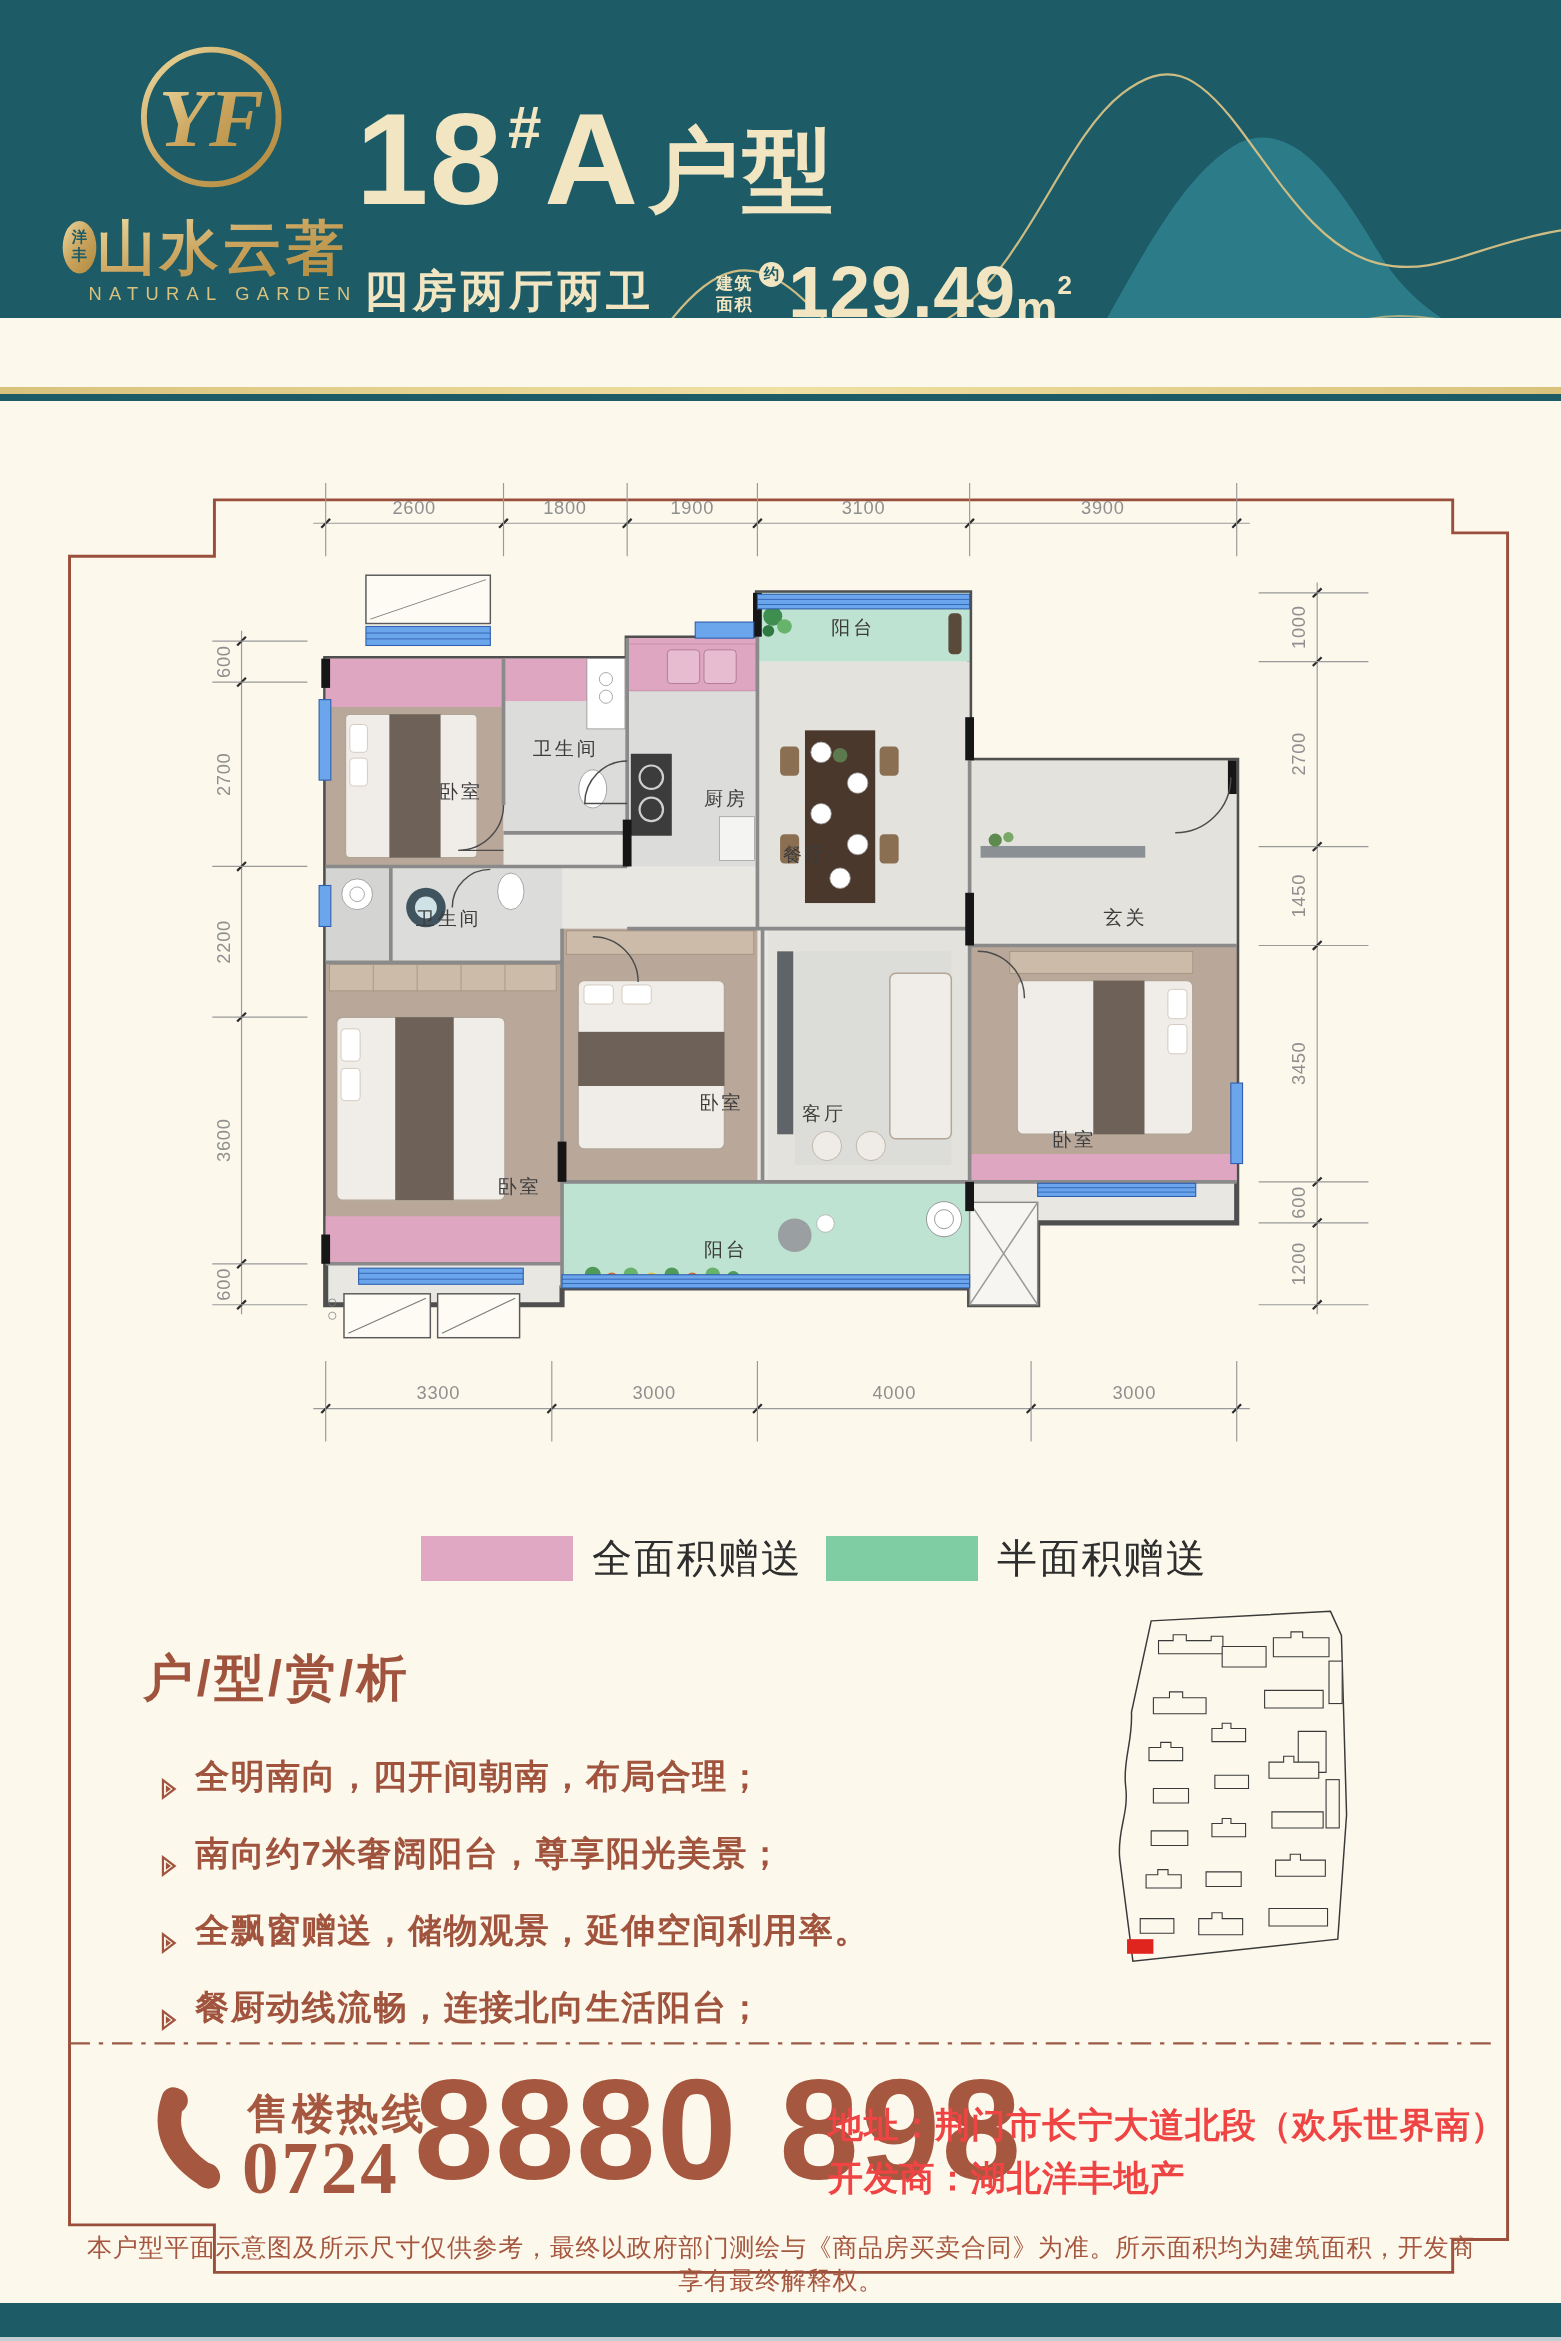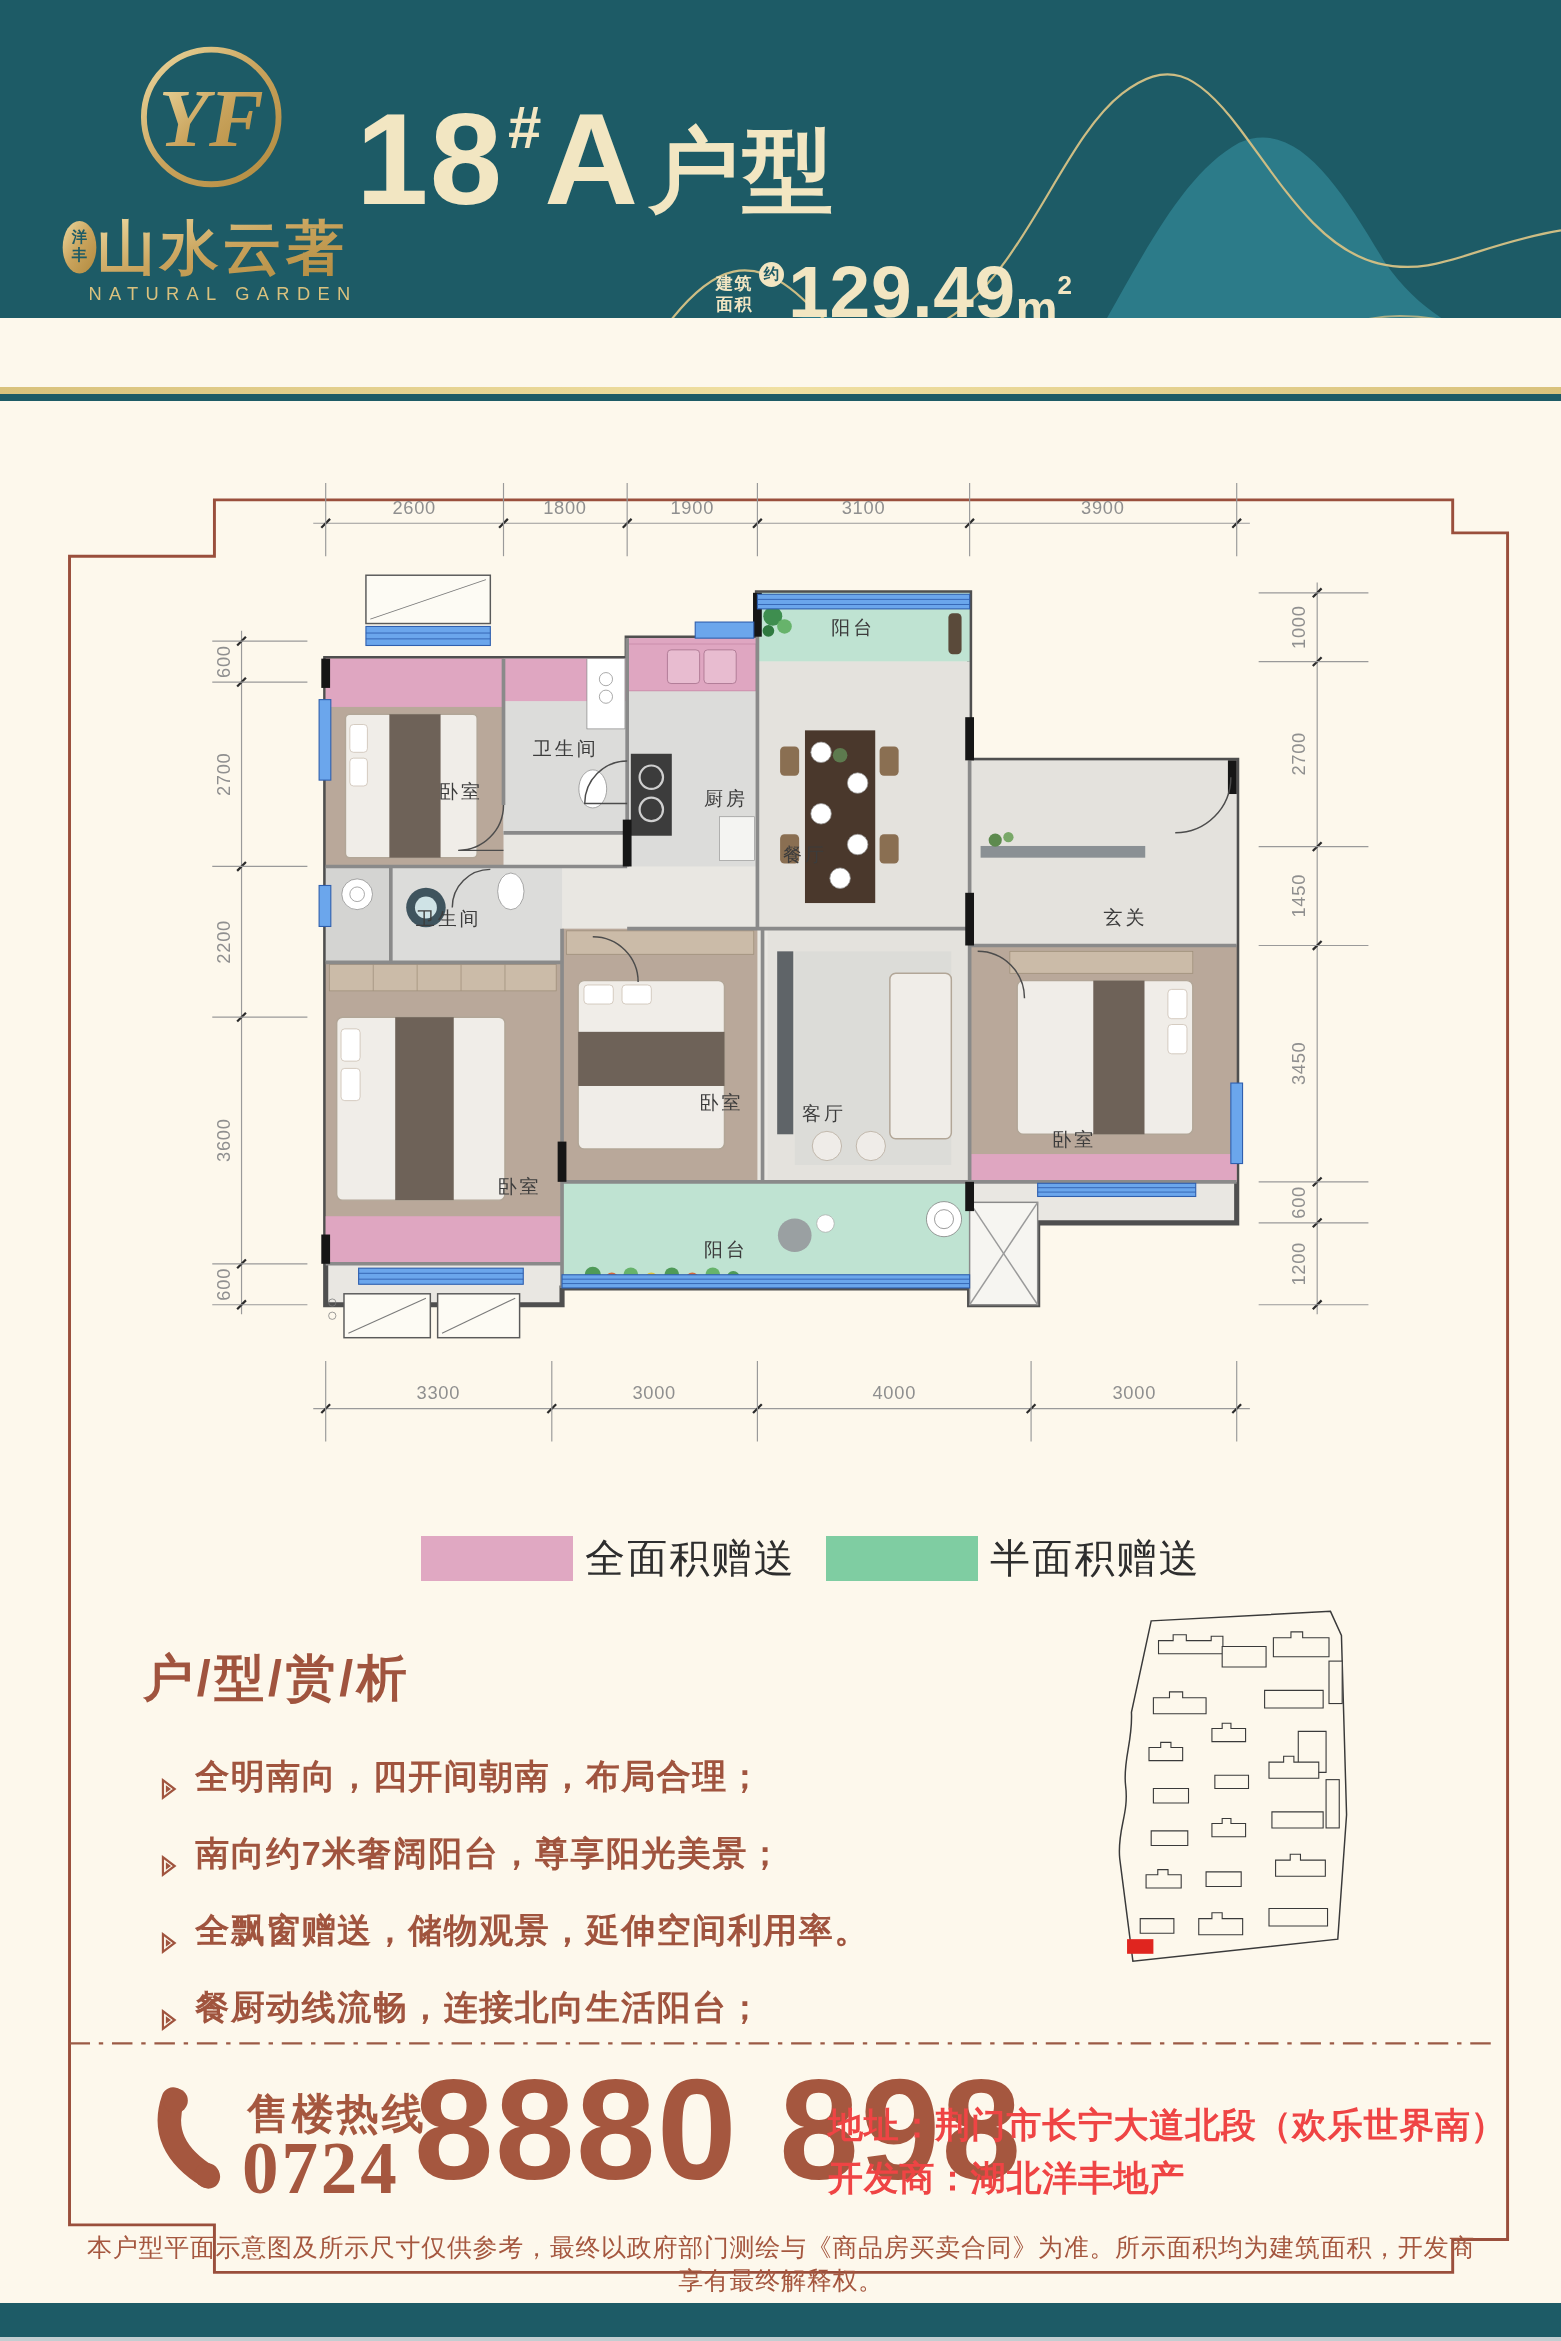--- a/index.html
+++ b/index.html
@@ -22,21 +22,21 @@
   .area-block{position:absolute;left:716px;top:258px;display:flex;align-items:flex-start;color:#f2e6c2;}
   .area-labels{font-size:17px;font-weight:700;line-height:1.25;letter-spacing:1.5px;margin-top:15px;}
   .area-approx{width:25px;height:25px;border-radius:50%;background:#f2e6c2;color:#1d5b66;font-size:15.4px;
         font-weight:700;display:flex;align-items:center;justify-content:center;margin:4.4px 4.4px 0 5.9px;}
   .area-value{font-size:73px;font-weight:800;line-height:.92;letter-spacing:0.7px;}
   .area-unit{font-size:47px;font-weight:700;margin-top:22px;}
   .area-sup{font-size:26px;font-weight:700;margin-top:11.7px;}
   
   .chrome{position:absolute;left:0;top:0;}
   .plan{position:absolute;left:183px;top:439px;}
-  .legend-item{position:absolute;top:1531px;display:flex;align-items:center;gap:12px;}
+  .legend-item{position:absolute;top:1531px;display:flex;align-items:center;gap:19px;}
   .legend-swatch{width:152px;height:45px;}
   .legend-label{font-size:40px;color:#2e2e2e;letter-spacing:2.2px;}
   .an-title{position:absolute;left:143px;top:1645px;font-size:50px;font-weight:800;color:#a0543e;letter-spacing:3.7px;}
   .bullets{position:absolute;left:160px;top:1754px;}
   .bullet{display:flex;align-items:flex-end;gap:17.6px;margin-bottom:31px;}
   .bullet-text{font-size:34px;color:#a0543e;font-weight:600;letter-spacing:1.5px;}
   .siteplan{position:absolute;left:1089px;top:1595px;}
   .phone-icon{position:absolute;left:151px;top:2083px;}
   .hotline-label{position:absolute;left:247px;top:2086px;font-size:42px;font-weight:800;color:#a5573f;letter-spacing:2.9px;}
   .area-code{position:absolute;left:242px;top:2127px;font-size:73px;font-weight:600;color:#a5573f;
@@ -94,20 +94,21 @@
       <path d="M388,404 c14,-10 26,2 16,10 c-8,6 -18,0 -16,-10 M372,402 q-14,8 -28,4" fill="none" stroke="#d9c17e" stroke-width="2.5"></path>
       <text x="216" y="416" text-anchor="middle" font-size="31" letter-spacing="5" fill="#ead9a8">新城之芯  亲水华宅</text>
     </svg>
 
     <div class="title-block">
       <span class="t-num">18</span>
       <span class="t-hash">#</span>
       <span class="t-letter">A</span>
       <span class="t-suffix">户型</span>
     </div>
+    <div class="subtitle">四房两厅两卫</div>
     <div class="area-block">
       <div class="area-labels">
         <div>建筑</div>
         <div>面积</div>
       </div>
       <div class="area-approx">约</div>
       <div class="area-value">129.49</div>
       <div class="area-unit">m</div>
       <div class="area-sup">2</div>
     </div>

